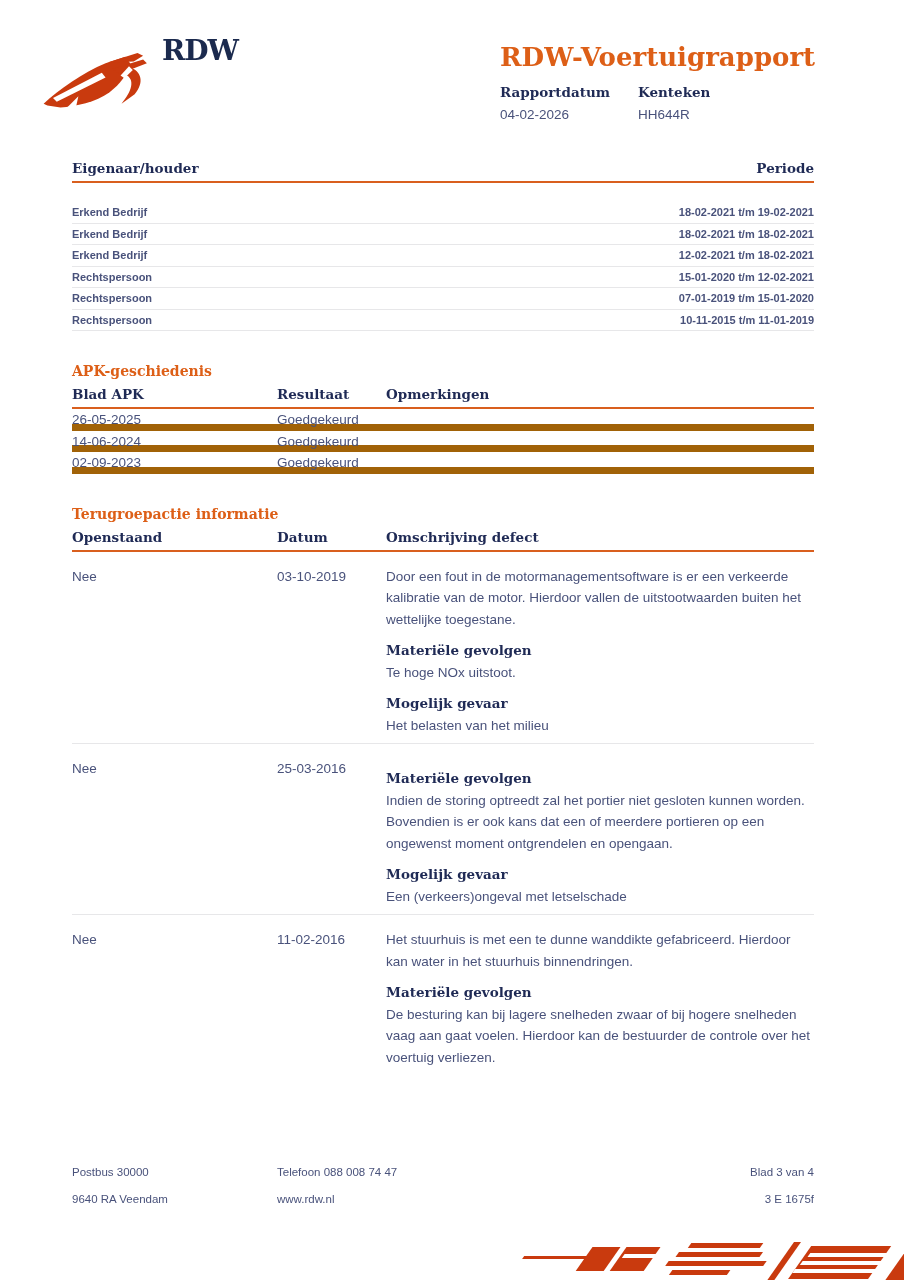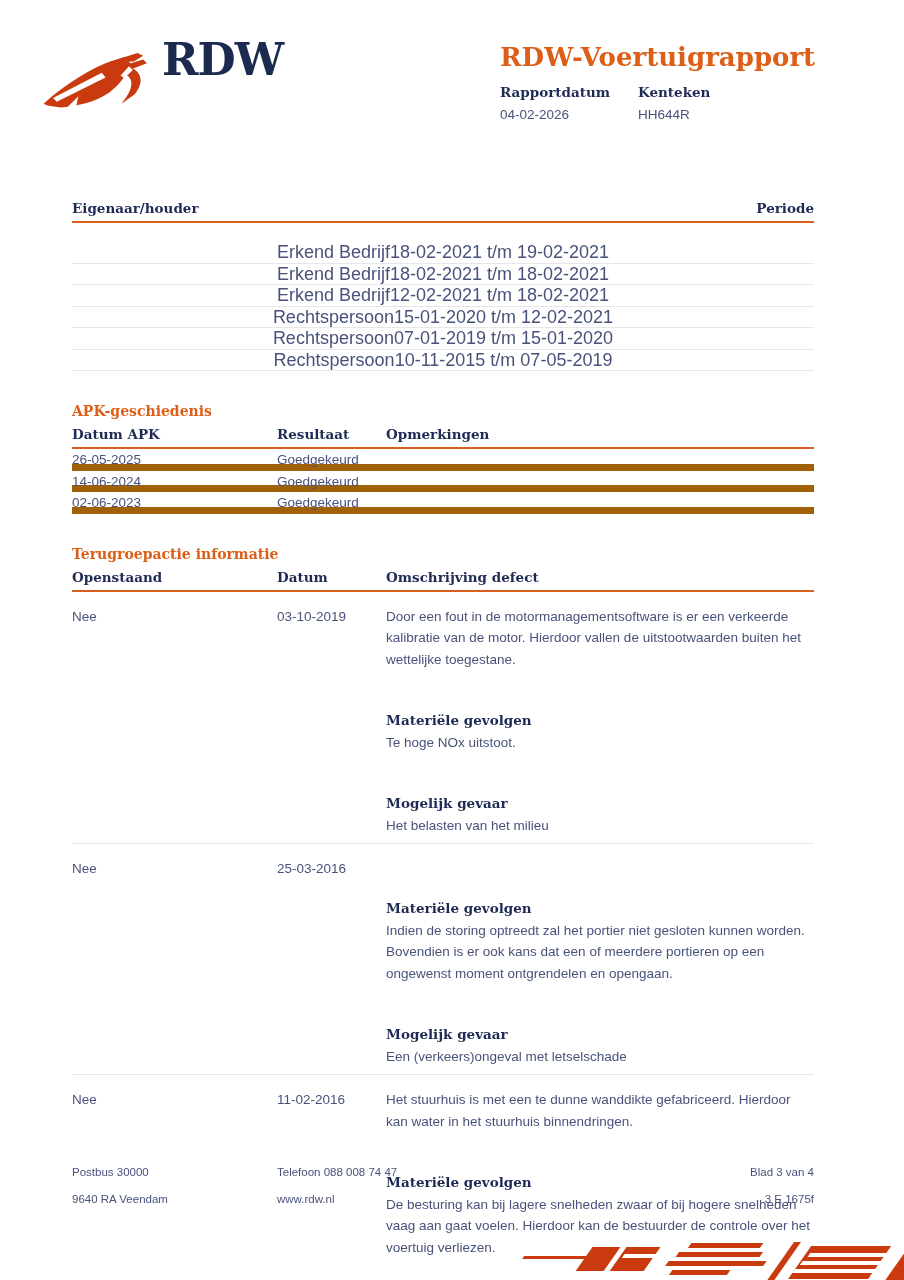--- a/index.html
+++ b/index.html
@@ -10,54 +10,54 @@
     color:#49527B; font-size:13.5px;
   }
   .page { padding:0 90px 0 72px; position:relative; }
 
   
   .header { position:relative; height:160px; }
   .logo { position:absolute; left:-34px; top:50px; }
   .logo-text {
     position:absolute; left:90px; top:34px;
     font-family:"DejaVu Serif","Liberation Serif",serif;
-    font-weight:bold; font-size:44px; letter-spacing:-1px; color:#1B2A4E;
+    font-weight:bold; font-size:28px; letter-spacing:-1px; color:#1B2A4E;
   }
   .title-block { position:absolute; left:428px; top:42px; width:314px; }
   .doc-title {
     font-family:"DejaVu Serif","Liberation Serif",serif;
     font-weight:bold; font-size:26px; color:#DD5F17; white-space:nowrap;
   }
   .meta { display:flex; margin-top:12px; }
   .meta-col { width:138px; }
   .meta-label {
     font-family:"DejaVu Serif","Liberation Serif",serif;
     font-weight:bold; font-size:13.5px; color:#1F2A55;
   }
   .meta-value { margin-top:7px; font-size:13.5px; color:#49527B; }
 
   
   .slab { font-family:"DejaVu Serif","Liberation Serif",serif; font-weight:bold; color:#1F2A55; font-size:13.5px; }
-  .thead2 { display:flex; justify-content:space-between; padding-bottom:5px; border-bottom:2px solid #D95F1E;margin-top:40px; }
+  .thead2 { display:flex; justify-content:space-between; padding-bottom:5px; border-bottom:2px solid #D95F1E; }
   .thead3 { display:grid; grid-template-columns:205px 109px 1fr; padding-bottom:5px; border-bottom:2px solid #D95F1E; }
   .section-title {
     font-family:"DejaVu Serif","Liberation Serif",serif; font-weight:bold;
     font-size:14px; color:#DD5F17; margin:32px 0 7px;
   }
   .owner-rows { margin-top:19px; }
-  .row2 { display:flex; justify-content:center; height:21.5px; line-height:21.5px; border-bottom:1px solid #E7E7E9; font-size:18px; }
+  .row2 { display:flex; justify-content:space-between; height:21.5px; line-height:21.5px; border-bottom:1px solid #E7E7E9; font-size:11px;font-weight:bold; }
   .row3 { display:grid; grid-template-columns:205px 109px 1fr; height:21.5px; line-height:21.5px; border-bottom:7px solid #a16207; font-size:13.5px; }
 
   
   .recall-row { display:grid; grid-template-columns:205px 109px 1fr; border-bottom:1px solid #E7E7E9; padding:14px 0 7px; font-size:13.5px; line-height:21.5px; }
   .recall-row.last { border-bottom:none; }
   .recall-row p { line-height:21.5px; }
   .sub-label {
     font-family:"DejaVu Serif","Liberation Serif",serif; font-weight:bold;
-    color:#1F2A55; margin-top:40px; line-height:21.5px; font-size:13.5px;
+    color:#1F2A55; margin-top:10px; line-height:21.5px; font-size:13.5px;
   }
 
   
   .footer { position:absolute; left:72px; right:90px; top:1166px; font-size:11.5px; color:#49527B; }
   .footer-line { display:grid; grid-template-columns:205px 1fr auto; margin-bottom:15px; }
   .footer-line .right { }
 
   .stripes { position:absolute; right:0; bottom:0; width:384px; height:38px; }
 </style>
 </head>
@@ -121,45 +121,45 @@
         <div class="row2">
           <span>Rechtspersoon</span>
           <span>15-01-2020 t/m 12-02-2021</span>
         </div>
         <div class="row2">
           <span>Rechtspersoon</span>
           <span>07-01-2019 t/m 15-01-2020</span>
         </div>
         <div class="row2">
           <span>Rechtspersoon</span>
-          <span>10-11-2015 t/m 07-05-2019</span>
+          <span>10-11-2015 t/m 11-01-2019</span>
         </div>
       </div>
   </section>
 
   <section>
     <div class="section-title">APK-geschiedenis</div>
     <div class="thead3">
-      <span class="slab">Datum APK</span>
+      <span class="slab">Blad APK</span>
       <span class="slab">Resultaat</span>
       <span class="slab">Opmerkingen</span>
     </div>
     <div id="apk-rows">
         <div class="row3">
           <span>26-05-2025</span>
           <span>Goedgekeurd</span>
           <span></span>
         </div>
         <div class="row3">
           <span>14-06-2024</span>
           <span>Goedgekeurd</span>
           <span></span>
         </div>
         <div class="row3">
-          <span>02-06-2023</span>
+          <span>02-09-2023</span>
           <span>Goedgekeurd</span>
           <span></span>
         </div>
       </div>
   </section>
 
   <section>
     <div class="section-title">Terugroepactie informatie</div>
     <div class="thead3">
       <span class="slab">Openstaand</span>

